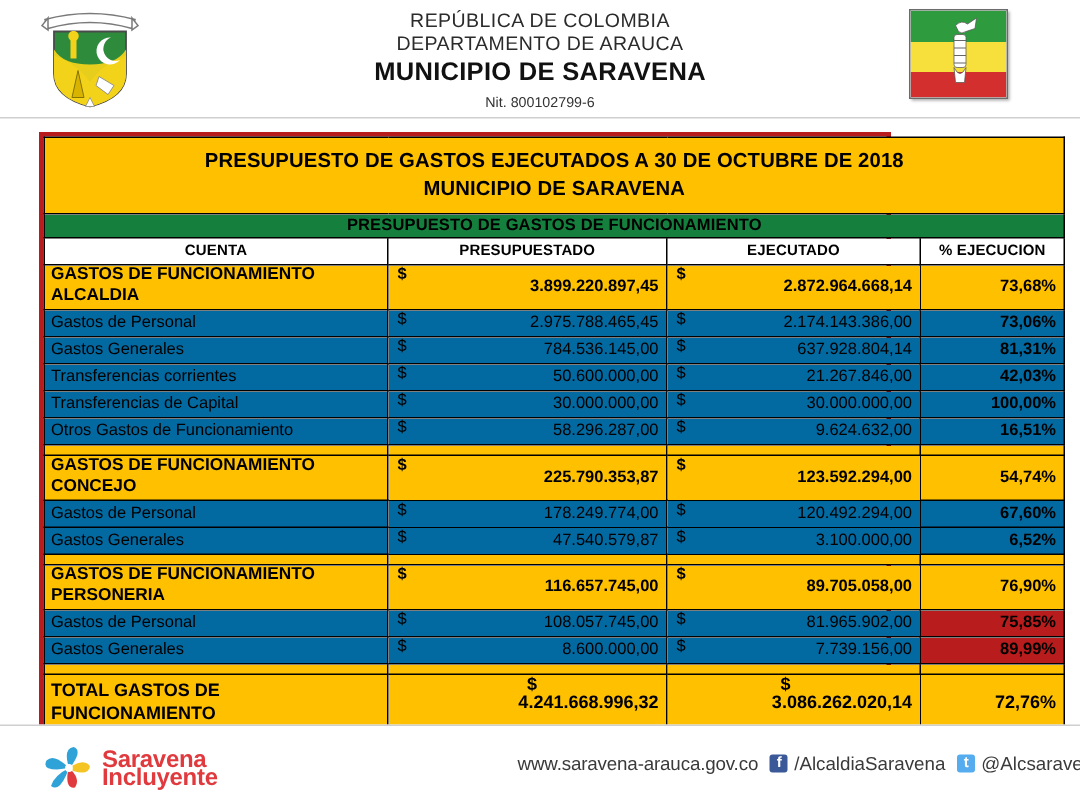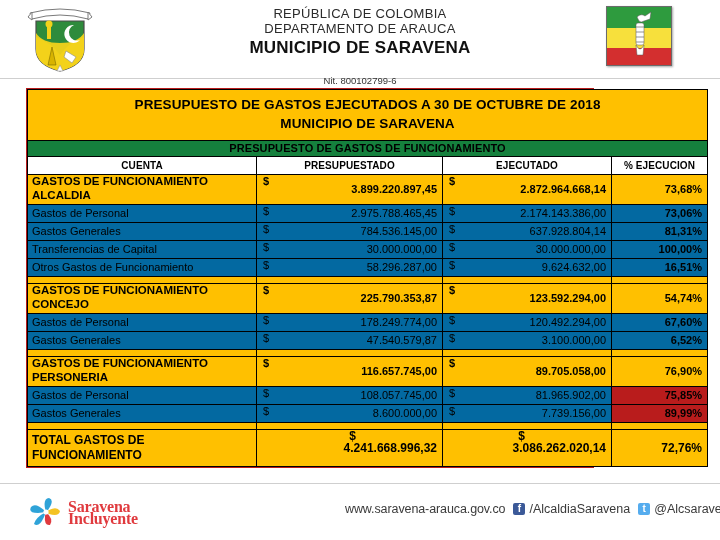--- a/index.html
+++ b/index.html
@@ -28,26 +28,26 @@
   .header-text{
     position:absolute;left:0;right:0;top:6px;text-align:center;
   }
   .h-line1,.h-line2{
     font-size:13px;letter-spacing:.3px;line-height:15px;color:#2b2b2b;
   }
   .h-line3{
     font-size:17px;font-weight:bold;letter-spacing:.2px;line-height:21px;color:#111;
     margin-top:1px;
   }
-  .h-nit{font-size:9.5px;line-height:12px;color:#333;margin-top:17px;}
+  .h-nit{font-size:9.5px;line-height:12px;color:#333;margin-top:5px;}
 
   
   .sheet{
     position:absolute;left:26px;top:88px;width:568px;
-    border:1px solid #b91c1c;
+    border:3px solid #b91c1c;
     box-sizing:border-box;
     background:#fff;
   }
   table{border-collapse:collapse;width:100%;table-layout:fixed;}
   td,th{
     border:1px solid #000;
     padding:0 4px;
     font-size:11px;
     line-height:13px;
     vertical-align:middle;
@@ -101,21 +101,21 @@
   tr.total .money .sym{left:auto;right:86px;}
   .perc{text-align:right;font-weight:bold;padding-right:5px;}
 
   
   .footer{
     position:absolute;left:0;right:0;bottom:0;height:56px;
     border-top:1px solid #cfcfcf;background:#fff;
   }
   .foot-logo{position:absolute;left:26px;top:8px;height:40px;display:flex;align-items:center;}
   .logo-mark{width:40px;height:38px;flex:0 0 40px;}
-  .logo-words{margin-left:2px;line-height:15px;font-family:Liberation Serif, serif;}
+  .logo-words{margin-left:2px;line-height:15px;}
   .logo-l1{font-size:16px;font-weight:bold;color:#E03A3E;letter-spacing:-.2px;}
   .logo-l2{font-size:16px;font-weight:bold;color:#E03A3E;letter-spacing:-.2px;margin-top:-3px;}
   .foot-right{
     position:absolute;left:345px;top:18px;display:flex;align-items:center;
     font-size:12.5px;color:#3a3a3a;white-space:nowrap;
   }
   .foot-right .site{letter-spacing:-.1px;}
   .sq{
     display:inline-flex;align-items:center;justify-content:center;
     width:12px;height:12px;border-radius:2px;margin:0 4px 0 8px;
@@ -210,20 +210,26 @@
           <td class="money"><span class="sym">$</span><span>2.174.143.386,00</span></td>
           <td class="perc">73,06%</td>
         </tr>
         <tr class="sub">
           <td class="lbl">Gastos Generales</td>
           <td class="money"><span class="sym">$</span><span>784.536.145,00</span></td>
           <td class="money"><span class="sym">$</span><span>637.928.804,14</span></td>
           <td class="perc">81,31%</td>
         </tr>
         <tr class="sub">
+          <td class="lbl">Transferencias corrientes</td>
+          <td class="money"><span class="sym">$</span><span>50.600.000,00</span></td>
+          <td class="money"><span class="sym">$</span><span>21.267.846,00</span></td>
+          <td class="perc">42,03%</td>
+        </tr>
+        <tr class="sub">
           <td class="lbl">Transferencias de Capital</td>
           <td class="money"><span class="sym">$</span><span>30.000.000,00</span></td>
           <td class="money"><span class="sym">$</span><span>30.000.000,00</span></td>
           <td class="perc">100,00%</td>
         </tr>
         <tr class="sub">
           <td class="lbl">Otros Gastos de Funcionamiento</td>
           <td class="money"><span class="sym">$</span><span>58.296.287,00</span></td>
           <td class="money"><span class="sym">$</span><span>9.624.632,00</span></td>
           <td class="perc">16,51%</td>

